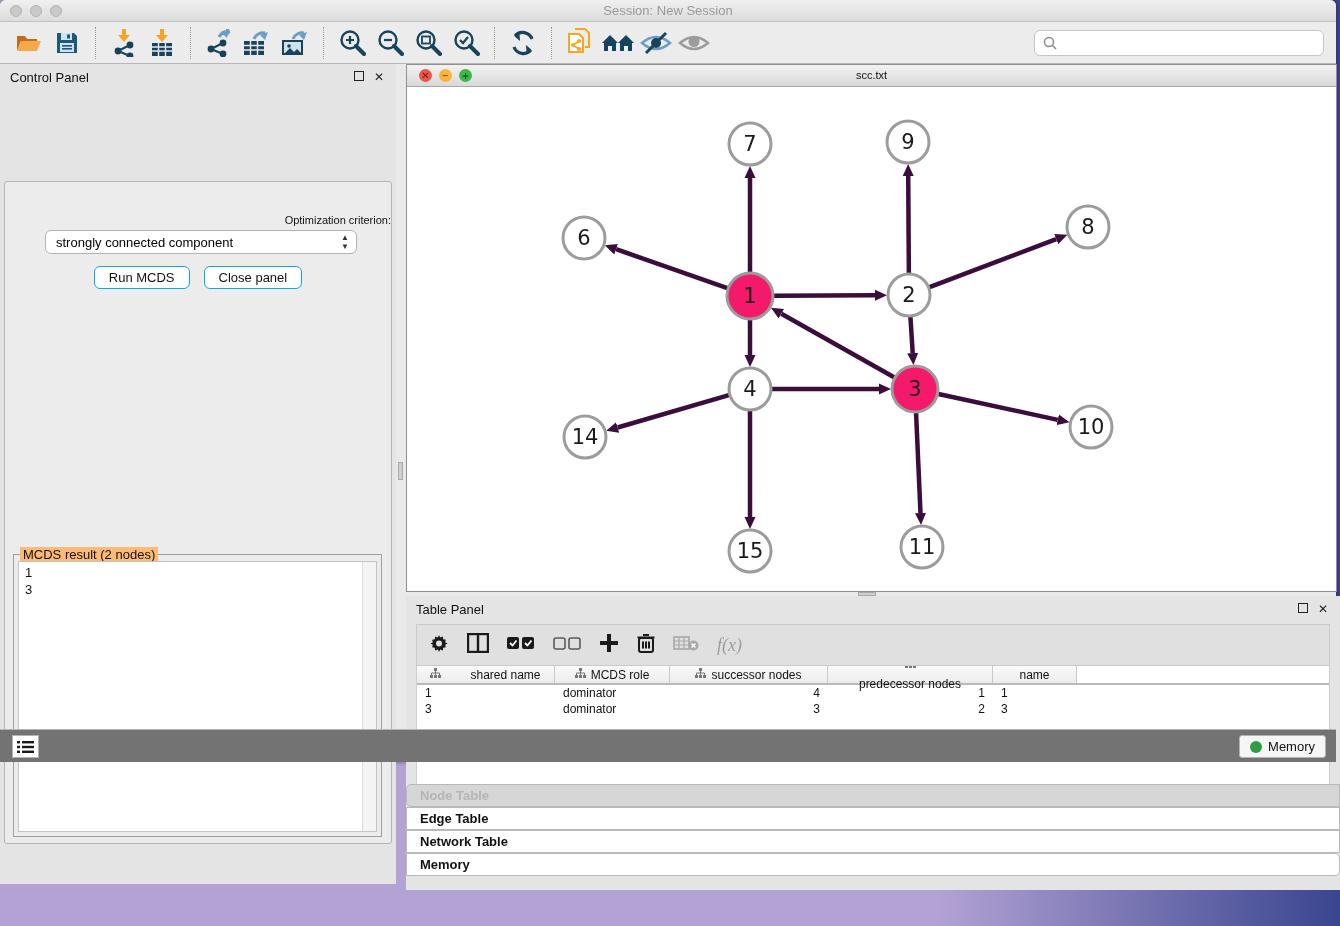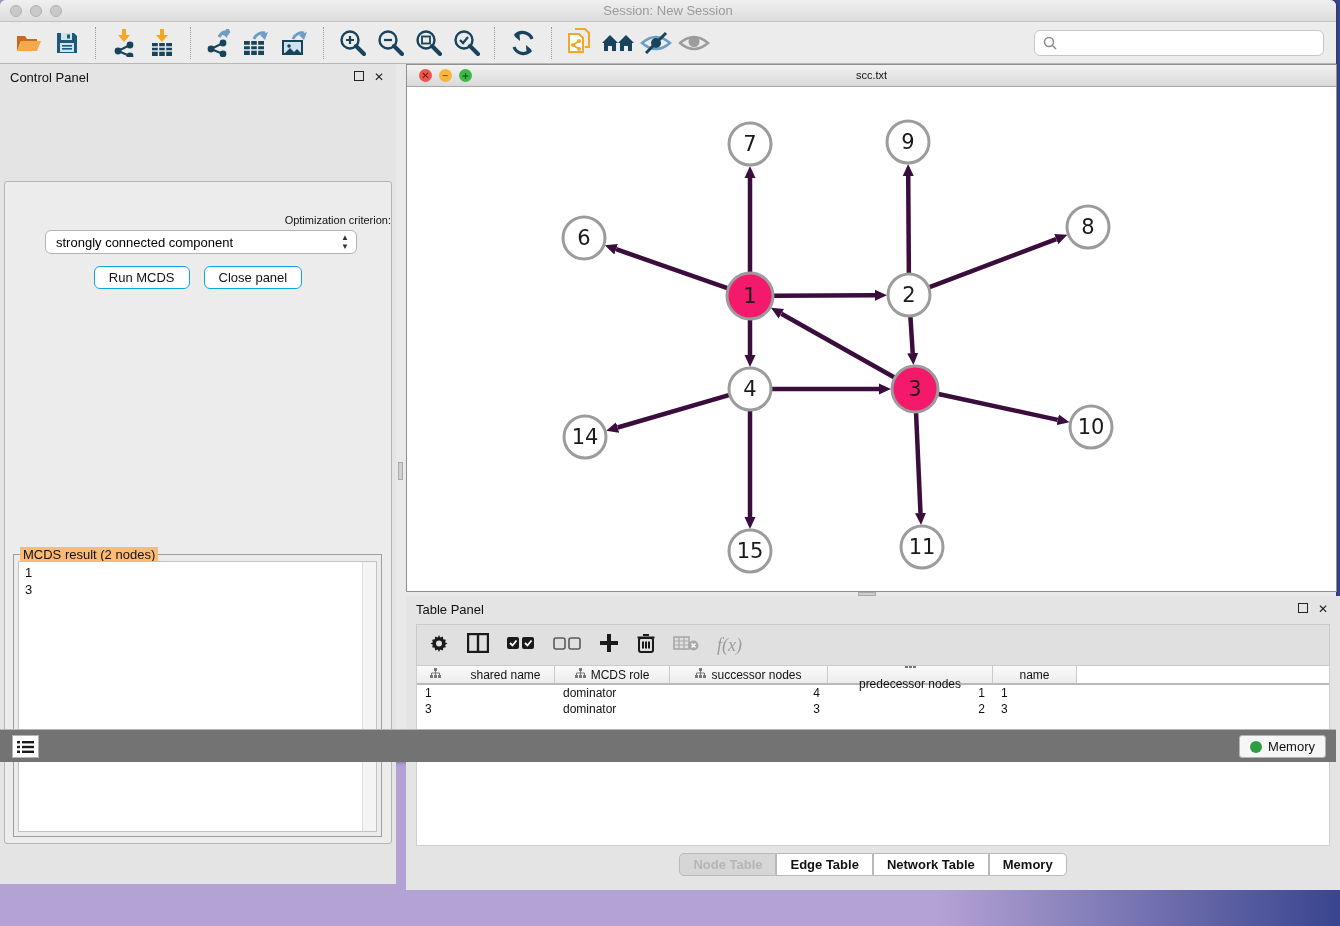--- a/index.html
+++ b/index.html
@@ -55,21 +55,21 @@
 
   
   #tpanel { position:absolute; left:406px; top:596px; width:934px; height:294px; background:#e4e4e4; }
   #tp-toolbar { position:absolute; left:10px; right:10px; top:28px; height:42px; background:#e0e0e0; border:1px solid #cacaca; display:flex; align-items:center; padding-left:12px; gap:18px; }
   #tp-table { position:absolute; left:10px; right:10px; top:70px; height:180px; background:#fff; border:1px solid #cfcfcf; border-top:none; overflow:hidden; }
   #thead-row { display:flex; height:19px; border-bottom:2px solid #b9b9b9; }
   .th { background:linear-gradient(#fafafa,#ececec); border-right:1px solid #c9c9c9; font-size:12px; color:#111; display:flex; align-items:center; justify-content:center; gap:5px; }
   .trow { display:flex; height:16px; font-size:12px; color:#111; }
   .td { padding:1px 8px; white-space:nowrap; overflow:hidden; }
   .td.num { text-align:right; }
-  #tp-tabs { position:absolute; left:0; width:100%; bottom:14px; display:flex; justify-content:center; }
+  #tp-tabs { position:absolute; left:0; width:100%; bottom:14px; display:flex; justify-content:center;flex-direction:column; }
   .btab { font-size:13px; font-weight:bold; padding:3px 13px; background:#fff; border:1px solid #b9b9b9; color:#111; }
   .btab:first-child { border-top-left-radius:5px; border-bottom-left-radius:5px; }
   .btab:last-child { border-top-right-radius:5px; border-bottom-right-radius:5px; }
   .btab.active { background:#d6d6d6; color:#b5b5b5; }
   #fx-label { font-family:"Liberation Serif","DejaVu Serif",serif; font-style:italic; font-size:18px; color:#9c9c9c; }
 
   
   #statusbar { position:absolute; left:0; bottom:0; width:100%; height:33px; background:#737373; border-top:1px solid #b5b5b5; }
   #list-btn { position:absolute; left:12px; top:5px; width:27px; height:23px; background:#fff; border:1px solid #b3b3b3; display:flex; align-items:center; justify-content:center; }
   #memory-btn { position:absolute; right:10px; top:5px; height:23px; background:#f6f6f6; border:1px solid #b3b3b3; border-radius:3px; font-size:13px; display:flex; align-items:center; gap:6px; padding:0 10px; color:#111; }

